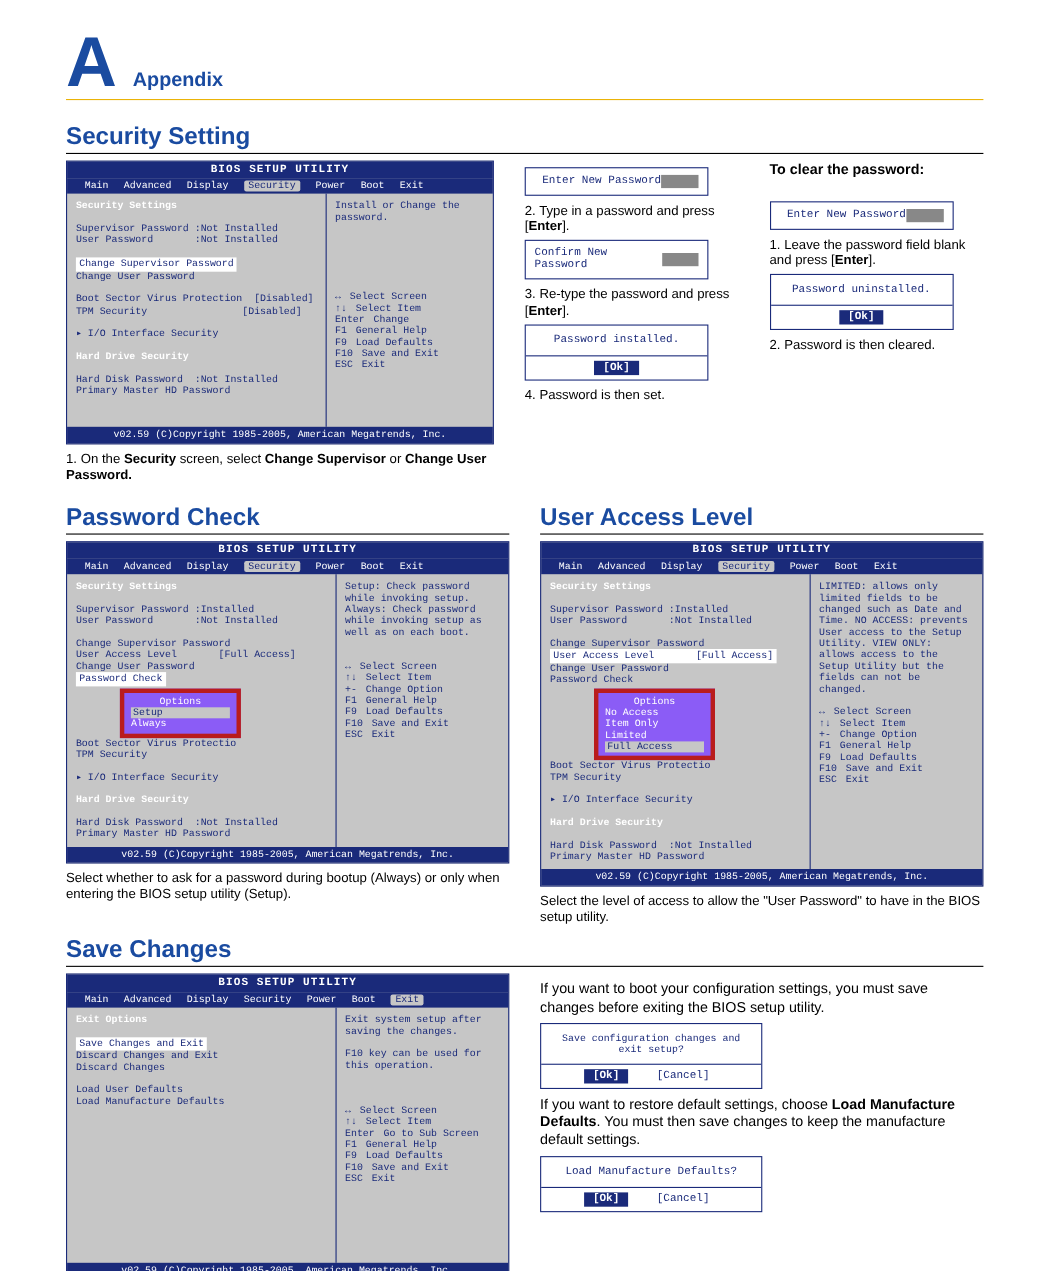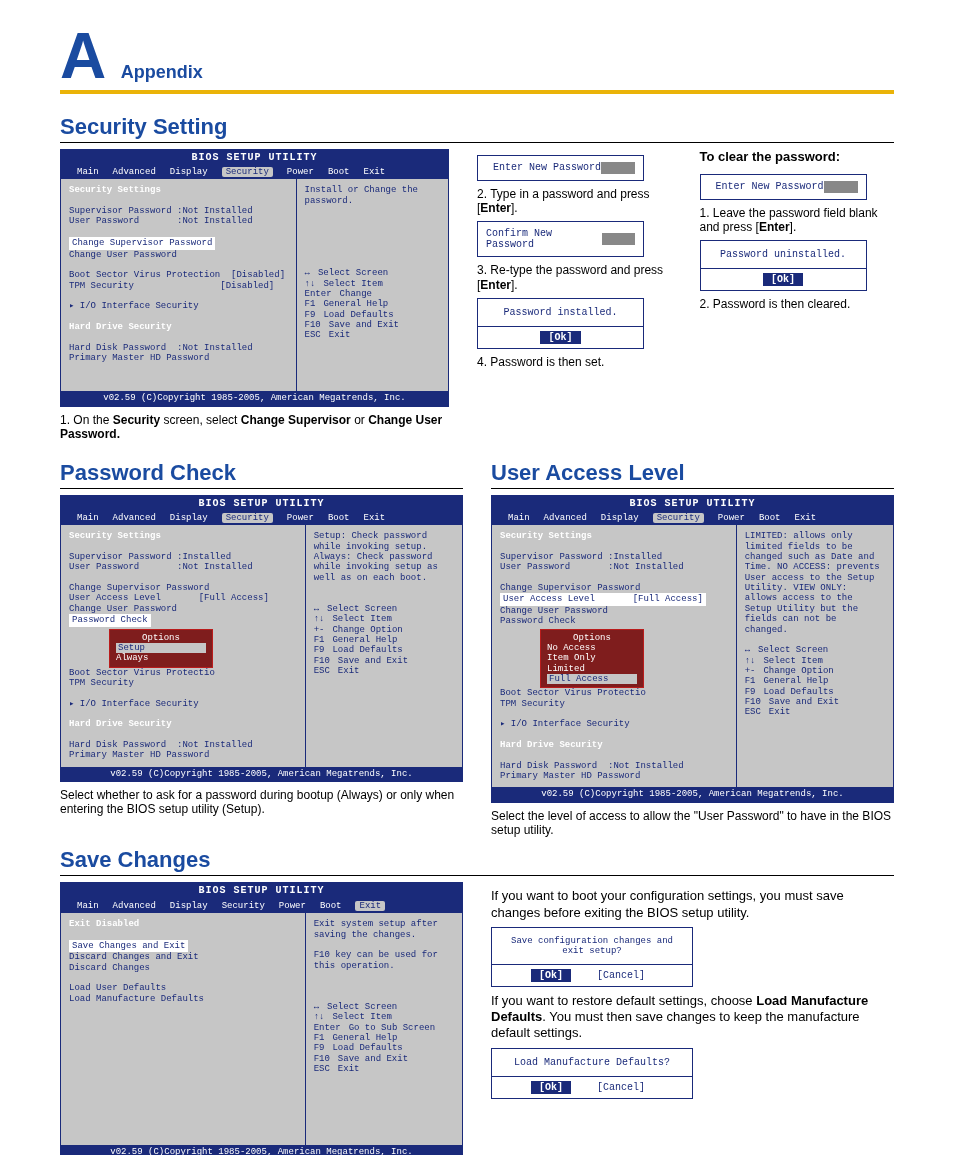--- a/index.html
+++ b/index.html
@@ -1,43 +1,43 @@
 <!DOCTYPE html>
 <html><head>
 <meta charset="utf-8">
 <style>
   body{margin:0;background:#fff;font-family:Helvetica,Arial,sans-serif;color:#000;width:954px}
   .page{padding:28px 60px 40px 60px}
-  .appendix-head{border-bottom:4px solid #eab308;padding-bottom:4px;margin-bottom:20px}
+  .appendix-head{border-bottom:1px solid #eab308;padding-bottom:4px;margin-bottom:20px}
   .big-a{font-size:64px;font-weight:bold;color:#1a4ba0;display:inline-block;vertical-align:baseline;line-height:0.9}
   .appendix-label{font-size:18px;font-weight:bold;color:#1a4ba0;display:inline-block;margin-left:10px}
   h2.section{font-size:22px;font-weight:bold;color:#1a4ba0;margin:8px 0 6px 0;border-bottom:1px solid #000;padding-bottom:2px}
   .row{display:flex;gap:28px;align-items:flex-start;margin-bottom:10px}
   .col{flex:1;min-width:0}
   .bios{border:1px solid #1a2a7a;background:#c6c6c6;font-family:"Courier New",monospace;font-size:9px;line-height:1.15;color:#1a2a7a}
   .bios .titlebar{background:#1a2a7a;color:#fff;text-align:center;padding:2px 0;font-weight:bold;font-size:10px;letter-spacing:1px}
   .bios .menubar{background:#1a2a7a;color:#fff;padding:2px 16px;display:flex;gap:14px;font-size:9px}
   .bios .menubar span.sel{background:#c6c6c6;color:#1a2a7a;padding:0 4px;border-radius:2px}
   .bios .body{display:flex}
   .bios .left{flex:1;padding:6px 8px;border-right:1px solid #1a2a7a;min-height:200px}
   .bios .right{width:35%;padding:6px 8px;font-size:9px}
   .bios .wh{color:#fff;font-weight:bold}
   .bios .sel-row{background:#fff;color:#1a2a7a;padding:1px 3px;display:inline-block}
-  .bios .popup{position:relative;border:1px solid #b91c1c;background:#7f1d1d;color:#fff;padding:3px 6px;width:90px;margin-top:2px;margin-left:40px}
+  .bios .popup{position:relative;border:4px solid #b91c1c;background:#8b5cf6;color:#fff;padding:3px 6px;width:90px;margin-top:2px;margin-left:40px}
   .bios .popup .hdr{text-align:center;font-size:9px}
   .bios .foot{background:#1a2a7a;color:#fff;text-align:center;font-size:9px;padding:2px}
   .caption{font-size:12px;margin-top:6px;line-height:1.2}
   .dlg{border:1px solid #1a2a7a;font-family:"Courier New",monospace;font-size:10px;color:#1a2a7a;background:#fff;width:165px;margin:6px 0}
   .dlg .r{padding:6px 8px;display:flex;justify-content:flex-end;align-items:center}
   .dlg .box{background:#888;width:34px;height:12px}
   .dlg .msg{padding:8px;text-align:center}
   .dlg .btns{border-top:1px solid #1a2a7a;text-align:center;padding:4px}
   .dlg .ok{background:#1a2a7a;color:#fff;padding:1px 8px;font-weight:bold;display:inline-block}
   .dlg .cancel{color:#1a2a7a;padding:1px 8px;display:inline-block;margin-left:18px}
-  .subhead{font-size:13px;font-weight:bold;margin-bottom:10px}
+  .subhead{font-size:13px;font-weight:bold;margin-bottom:22px}
   .note{font-size:13px;line-height:1.25;margin:6px 0}
   .keys{font-size:9px}
   .keys div{display:flex;gap:8px}
 </style>
 </head>
 <body>
 
 <div class="page">
   <div class="appendix-head">
     <span class="big-a">A</span>
@@ -310,21 +310,21 @@
             <span>Main</span>
             <span>Advanced</span>
             <span>Display</span>
             <span>Security</span>
             <span>Power</span>
             <span>Boot</span>
             <span class="sel">Exit</span>
           </div>
         <div class="body">
           <div class="left" style="min-height:220px">
-            <div class="wh">Exit Disabled</div><br>
+            <div class="wh">Exit Options</div><br>
             <div class="sel-row">Save Changes and Exit</div>
             <div>Discard Changes and Exit</div>
             <div>Discard Changes</div><br>
             <div>Load User Defaults</div>
             <div>Load Manufacture Defaults</div>
           </div>
           <div class="right">
             <div>Exit system setup after saving the changes.</div><br>
             <div>F10 key can be used for this operation.</div><br><br><br>
             <div class="keys">

